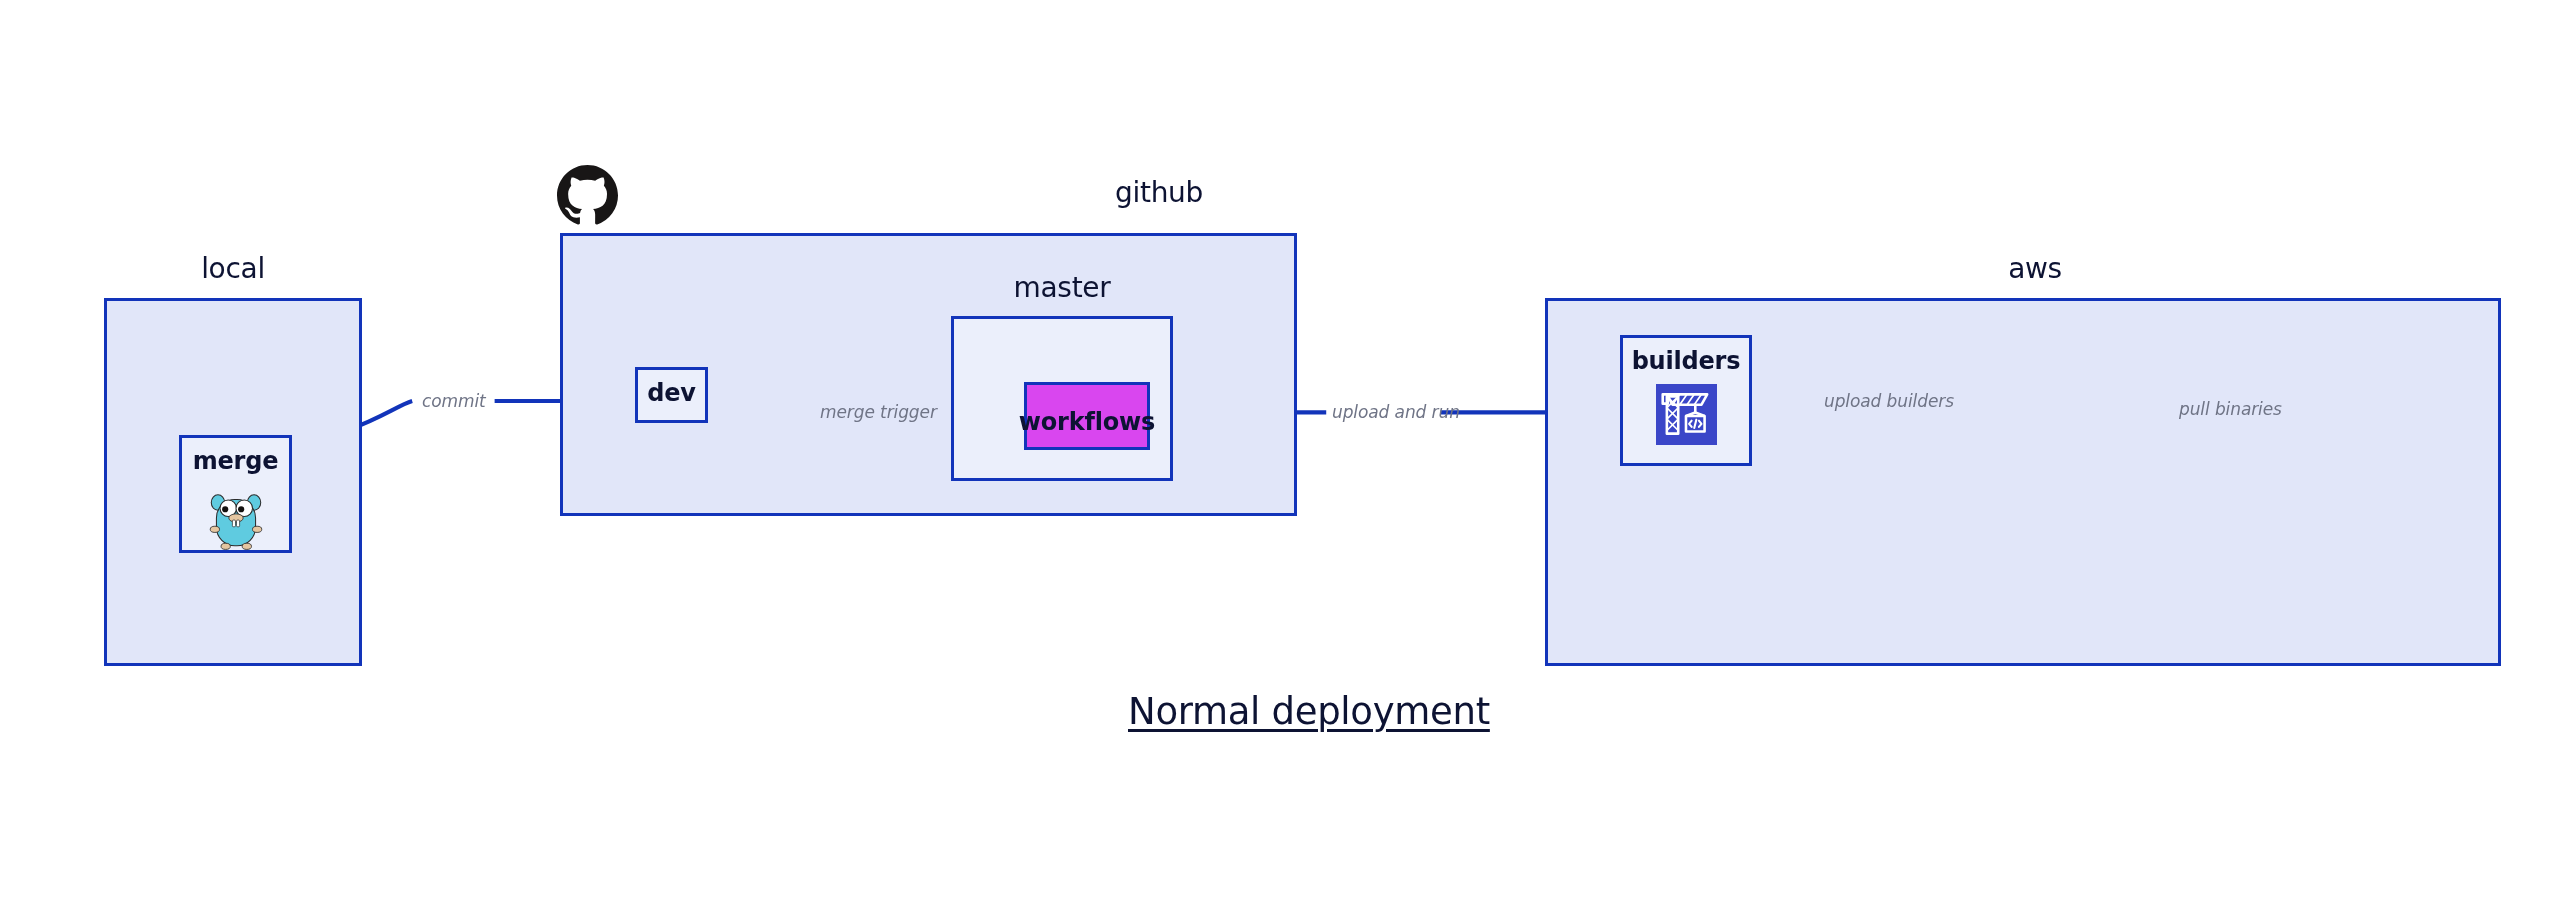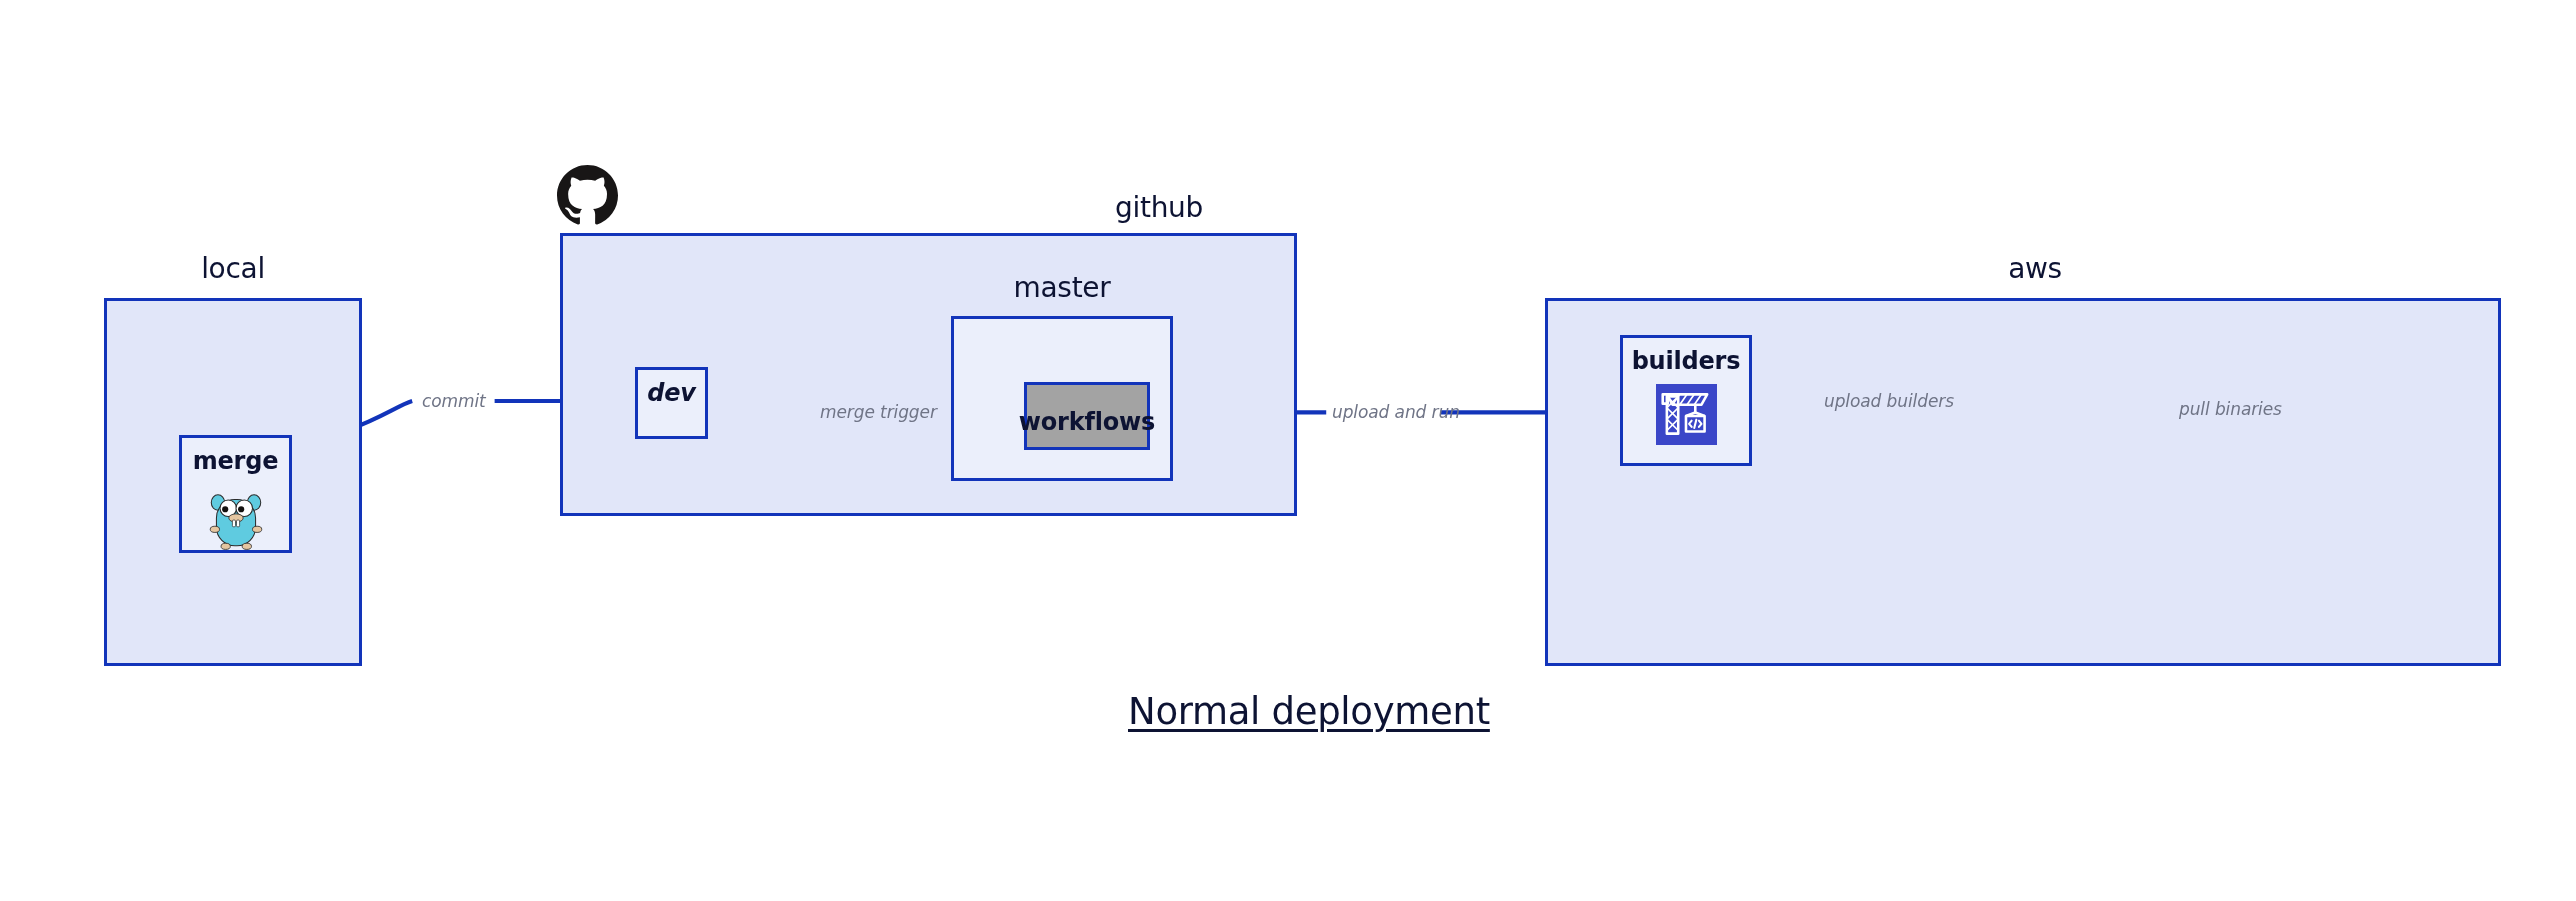--- a/index.html
+++ b/index.html
@@ -178,35 +178,35 @@
     <svg width="63" height="61" viewBox="0 0 16 16" xmlns="http://www.w3.org/2000/svg">
       <path fill="#181616" d="M8 0C3.58 0 0 3.58 0 8c0 3.54 2.29 6.53 5.47 7.59.4.07.55-.17.55-.38
         0-.19-.01-.82-.01-1.49-2.01.37-2.53-.49-2.69-.94-.09-.23-.48-.94-.82-1.13-.28-.15-.68-.52-.01-.53
         .63-.01 1.08.58 1.23.82.72 1.21 1.87.87 2.33.66.07-.52.28-.87.51-1.07-1.78-.2-3.64-.89-3.64-3.95
         0-.87.31-1.59.82-2.15-.08-.2-.36-1.02.08-2.12 0 0 .67-.21 2.2.82.64-.18 1.32-.27 2-.27s1.36.09 2 .27
         c1.53-1.04 2.2-.82 2.2-.82.44 1.1.16 1.92.08 2.12.51.56.82 1.27.82 2.15 0 3.07-1.87 3.75-3.65 3.95
         .29.25.54.73.54 1.48 0 1.07-.01 1.93-.01 2.2 0 .21.15.46.55.38A8.01 8.01 0 0 0 16 8c0-4.42-3.58-8-8-8z"></path>
     </svg>
   </span>
 
-  <div class="group-label" style="left:1030px; top:191px; width:258px;">github</div>
+  <div class="group-label" style="left:1030px; top:176px; width:258px;">github</div>
 
   <div class="group" style="left:560px; top:233px; width:737px; height:283px;"></div>
 
-  <div class="node" style="left:635px; top:367px; width:73px; height:72px;font-style:italic;">
+  <div class="node" style="left:635px; top:367px; width:73px; height:56px;">
     <span class="node-label">dev</span>
   </div>
 
   <div class="edge-label" style="left:820px; top:404px;">merge trigger</div>
 
   <div class="group-label" style="left:951px; top:271px; width:222px;">master</div>
 
   <div class="group" style="left:951px; top:316px; width:222px; height:165px; background:#EBEFFB;"></div>
 
-  <div class="node" style="left:1024px; top:382px; width:126px; height:68px; background:#a3a3a3;">
+  <div class="node" style="left:1024px; top:382px; width:126px; height:68px; background:#d946ef;">
     <span class="node-label" style="margin-top:13.4px;">workflows</span>
   </div>
 
   <div class="edge-label" style="left:1332px; top:404px;">upload and run</div>
 
   <div class="group-label" style="left:1906px; top:252px; width:258px;">aws</div>
 
   <div class="group" style="left:1545px; top:298px; width:956px; height:368px;"></div>
 
   <div class="node" style="left:1620px; top:335px; width:132px; height:131px;">

